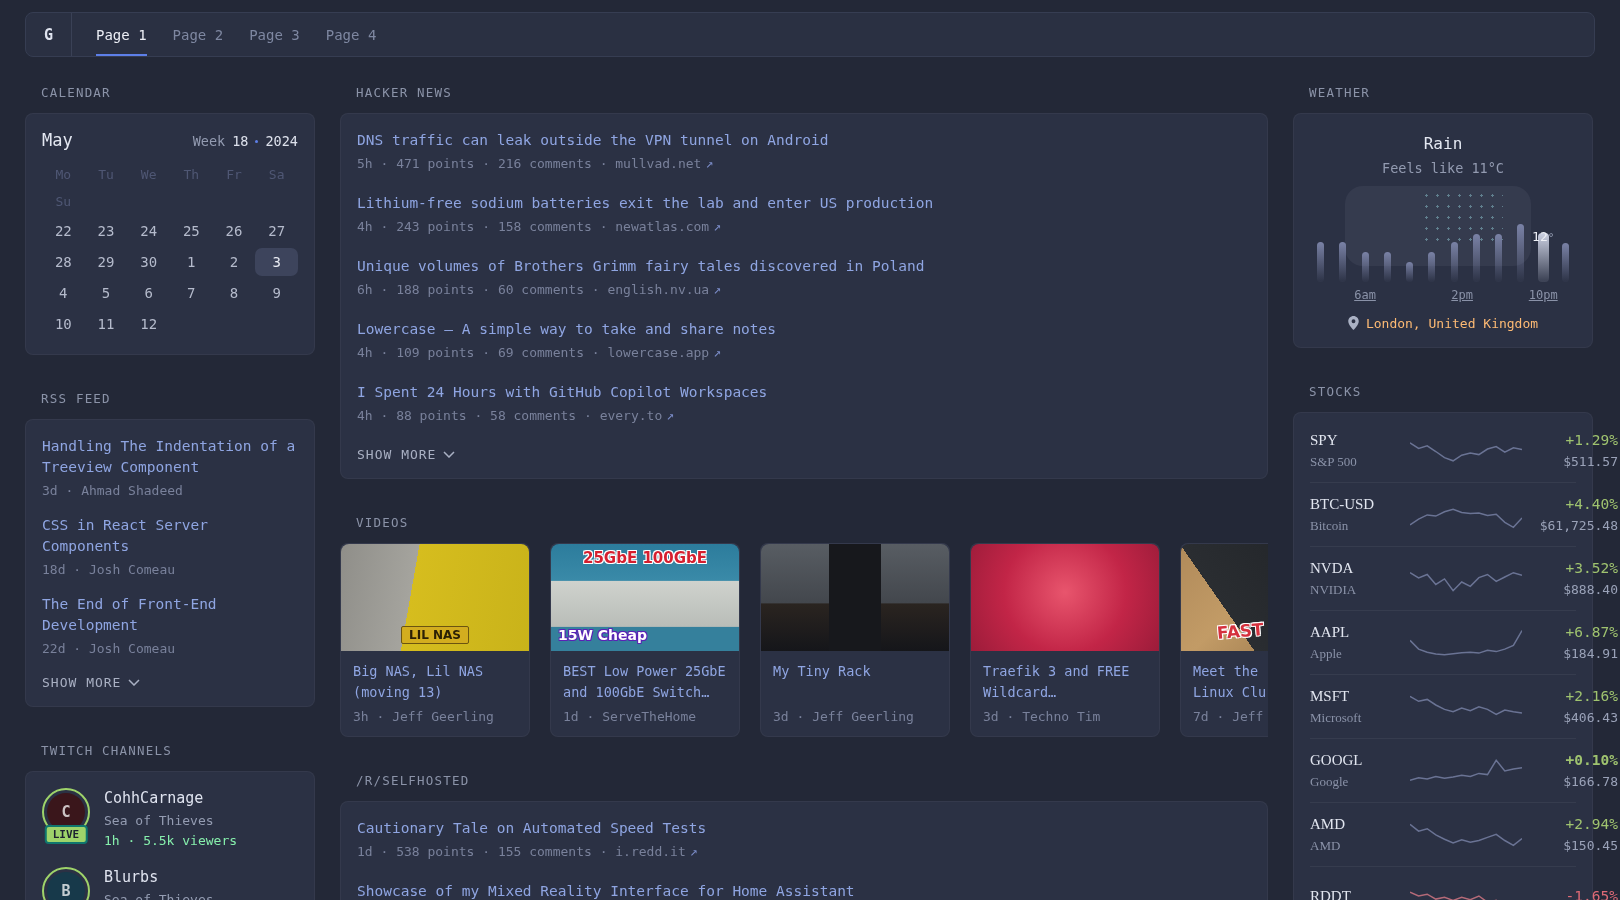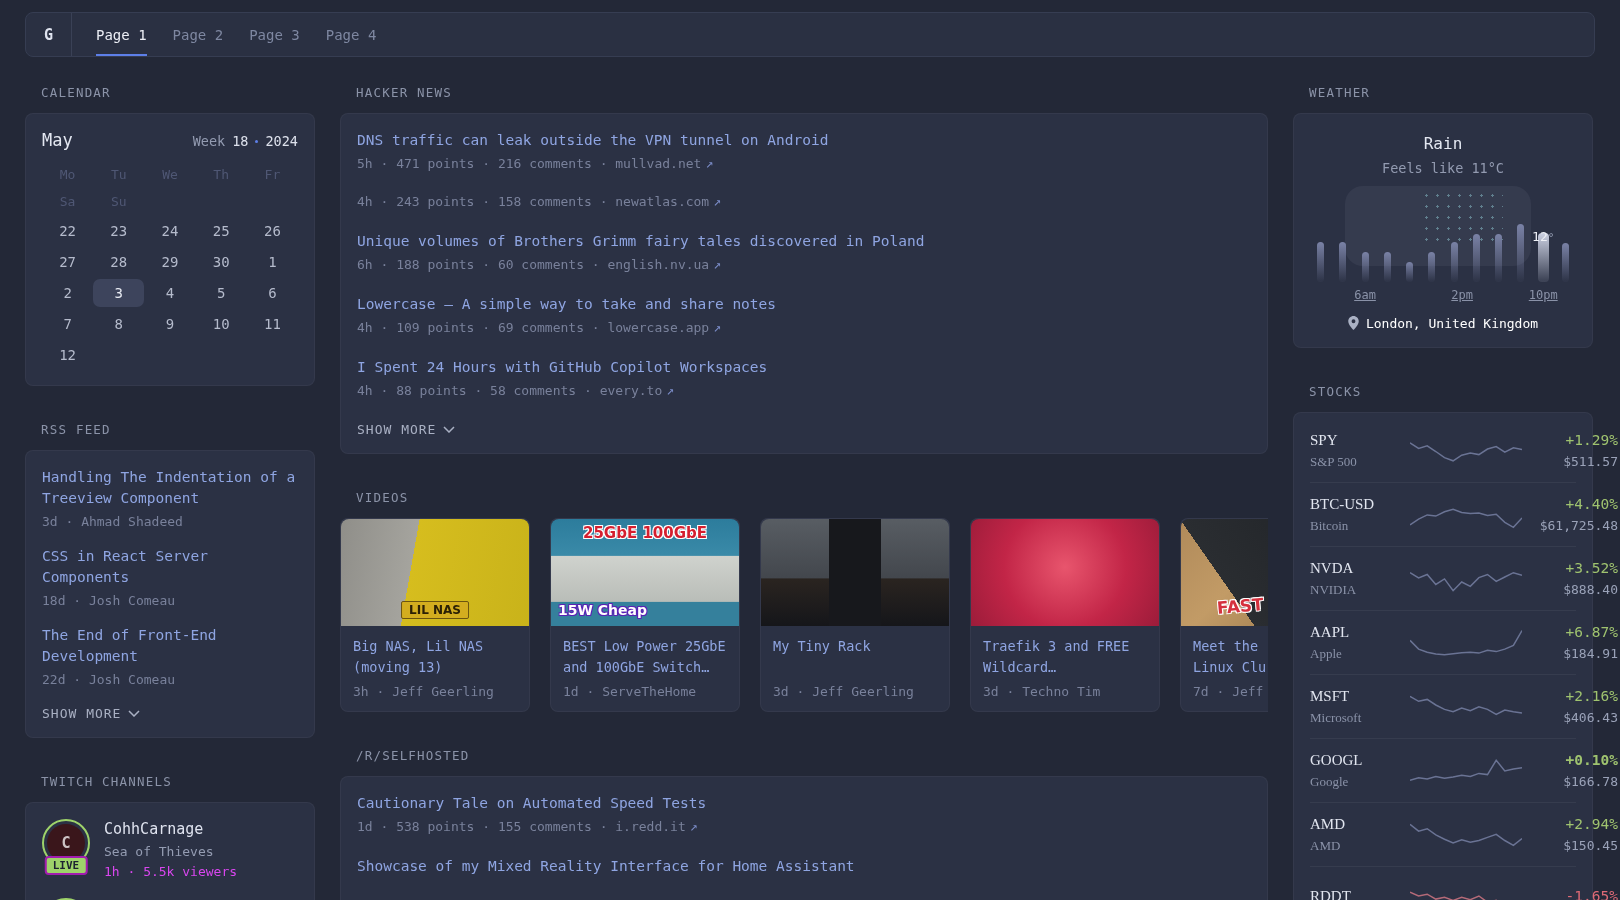--- a/index.html
+++ b/index.html
@@ -46,21 +46,21 @@
     color:#a9b0c3; font-size:13px; letter-spacing:1px; cursor:pointer;
     display:inline-flex; align-items:center; gap:7px; margin-top:2px;
   }
   .show-more svg { stroke:#a9b0c3; }
   
   .cal-head { display:flex; justify-content:space-between; align-items:baseline; margin-bottom:16px; }
   .cal-month { font-size:17px; color:#e3e7f1; }
   .cal-week { font-size:13.5px; color:#939bb1; display:flex; align-items:center; gap:7px; }
   .cal-week b { color:#dde1ec; font-weight:normal; }
   .wk-dot { width:3px; height:3px; border-radius:50%; background:#5d7fe8; display:inline-block; }
-  .cal-grid { display:grid; grid-template-columns:repeat(5,1fr); text-align:center; row-gap:3px; }
+  .cal-grid { display:grid; grid-template-columns:repeat(6,1fr); text-align:center; row-gap:3px; }
   .cal-dow { color:#4f5774; font-size:13px; line-height:18px; margin-bottom:6px; }
   .cal-day { color:#b5bbcc; font-size:14px; line-height:28px; height:28px; }
   .cal-day.selected { background:#3d445c; border-radius:7px; color:#e8ebf3; }
   
   .rss-item { margin-bottom:16px; }
   
   .tw-row { display:flex; gap:14px; margin-bottom:18px; cursor:pointer; }
   .tw-avatar-wrap { position:relative; width:48px; height:54px; flex:none; }
   .tw-avatar {
     width:48px; height:48px; border-radius:50%; border:2px solid #9ed36a;
@@ -68,25 +68,25 @@
   }
   .tw-avatar.offline { border-color:#566; }
   .tw-avatar-inner {
     width:38px; height:38px; border-radius:50%;
     display:flex; align-items:center; justify-content:center;
     color:rgba(255,255,255,0.75); font-size:15px; font-weight:bold;
   }
   .live-badge {
     position:absolute; bottom:-2px; left:50%; transform:translateX(-50%);
     background:#9ed36a; color:#1c2130; font-size:11px; font-weight:bold;
-    padding:1px 6px; border-radius:4px; border:2px solid #a21caf;
+    padding:1px 6px; border-radius:4px; border:2px solid #0f766e;
   }
   .tw-name { color:#dfe3ef; font-size:15px; line-height:20px; }
   .tw-game { color:#949cb2; font-size:13px; line-height:17px; margin-top:4px; }
-  .tw-meta { color:#d946ef; font-size:13px; line-height:17px; margin-top:3px; }
+  .tw-meta { color:#86efac; font-size:13px; line-height:17px; margin-top:3px; }
   
   .hn-item { margin-bottom:21px; }
   
   .video-strip { display:flex; gap:20px; overflow:hidden; }
   .video-card { width:190px; flex:none; background:#2b3144; border:1px solid rgba(255,255,255,0.045); border-radius:8px; cursor:pointer; }
   .v-thumb { position:relative; width:100%; height:107px; border-radius:8px 8px 0 0; overflow:hidden; }
   .v-body { padding:10px 12px 12px; }
   .v-title { color:#8fa5e2; font-size:13.5px; line-height:21px; min-height:42px; }
   .v-meta { color:#79819b; font-size:13px; margin-top:6px; white-space:nowrap; }
   .v-badge { position:absolute; white-space:nowrap; font-family:"DejaVu Sans","Liberation Sans",sans-serif; }
@@ -114,21 +114,21 @@
   .wx-rain { position:absolute; left:104px; width:82px; top:0; height:58px;
     background-image:radial-gradient(rgba(140,195,205,0.5) 1.3px,transparent 1.4px);
     background-size:11px 11px; }
   .wx-bar { position:absolute; bottom:20px; border-radius:4px;
     background:linear-gradient(to bottom,#7a82a6 0%,rgba(122,130,166,0.06) 96%); }
   .wx-bar.hl { background:linear-gradient(to bottom,#ccd1e3 0%,rgba(204,209,227,0.12) 96%); }
   .wx-time { position:absolute; bottom:0; transform:translateX(-50%); font-size:12px; color:#8a92a8;text-decoration:underline; }
   .wx-temp { position:absolute; transform:translateX(-50%); font-size:13px; color:#eef0f6; }
   .wx-temp .deg { color:#9aa2b8; font-size:11px; }
   .wx-loc { display:flex; align-items:flex-start; justify-content:center; gap:7px;
-    margin-top:14px; color:#ffffff; font-size:13px; }
+    margin-top:14px; color:#fdba74; font-size:13px; }
   
   .stocks-card { padding:6px 16px; }
   .stock-row { display:flex; align-items:center; padding:12px 0; cursor:pointer; }
   .stock-row + .stock-row { border-top:1px solid rgba(255,255,255,0.055); }
   .st-left { width:100px; flex:none;font-family:Liberation Serif, serif; }
   .st-ticker { color:#e1e5ef; font-size:15px; line-height:19px; }
   .st-name { color:#8a92a8; font-size:13px; line-height:16px; margin-top:4px; }
   .st-spark { flex:1; display:flex; justify-content:center; }
   .st-right { width:96px; flex:none; text-align:right; }
   .st-change { font-size:14.5px; line-height:19px; }
@@ -284,20 +284,21 @@
       <div class="card">
         <div>
 
         <div class="hn-item">
               <div class="link-title">DNS traffic can leak outside the VPN tunnel on Android</div>
               <div class="meta">
                 <span>5h · 471 points · 216 comments · mullvad.net</span><span class="ext-arrow">↗</span>
               </div>
             </div>
             <div class="hn-item">
+              <div class="link-title">Lithium-free sodium batteries exit the lab and enter US production</div>
               <div class="meta">
                 <span>4h · 243 points · 158 comments · newatlas.com</span><span class="ext-arrow">↗</span>
               </div>
             </div>
             <div class="hn-item">
               <div class="link-title">Unique volumes of Brothers Grimm fairy tales discovered in Poland</div>
               <div class="meta">
                 <span>6h · 188 points · 60 comments · english.nv.ua</span><span class="ext-arrow">↗</span>
               </div>
             </div>

